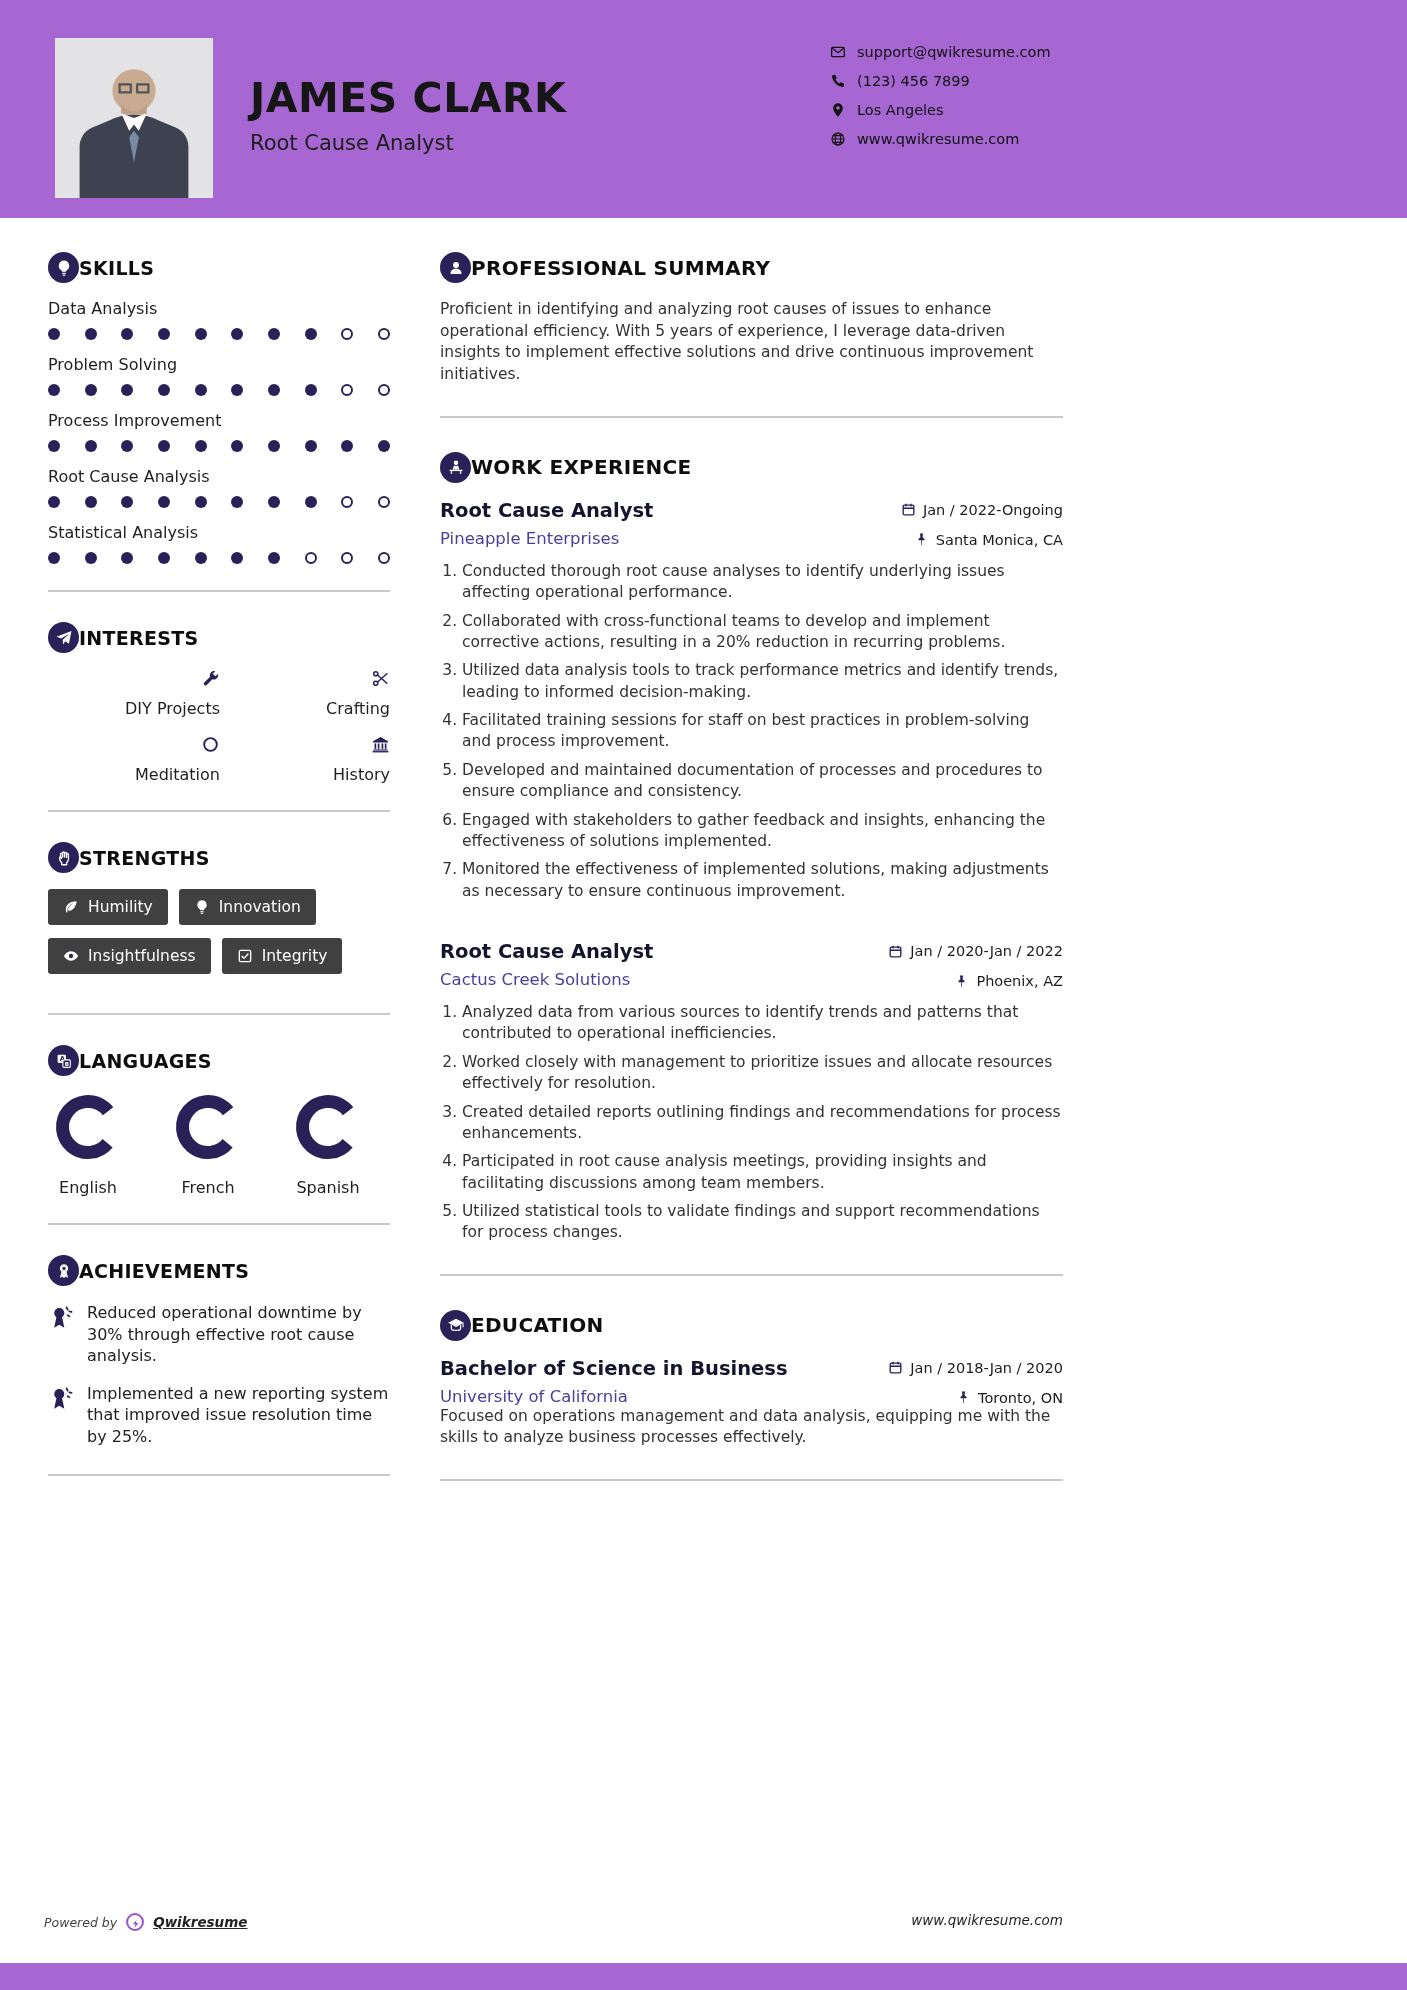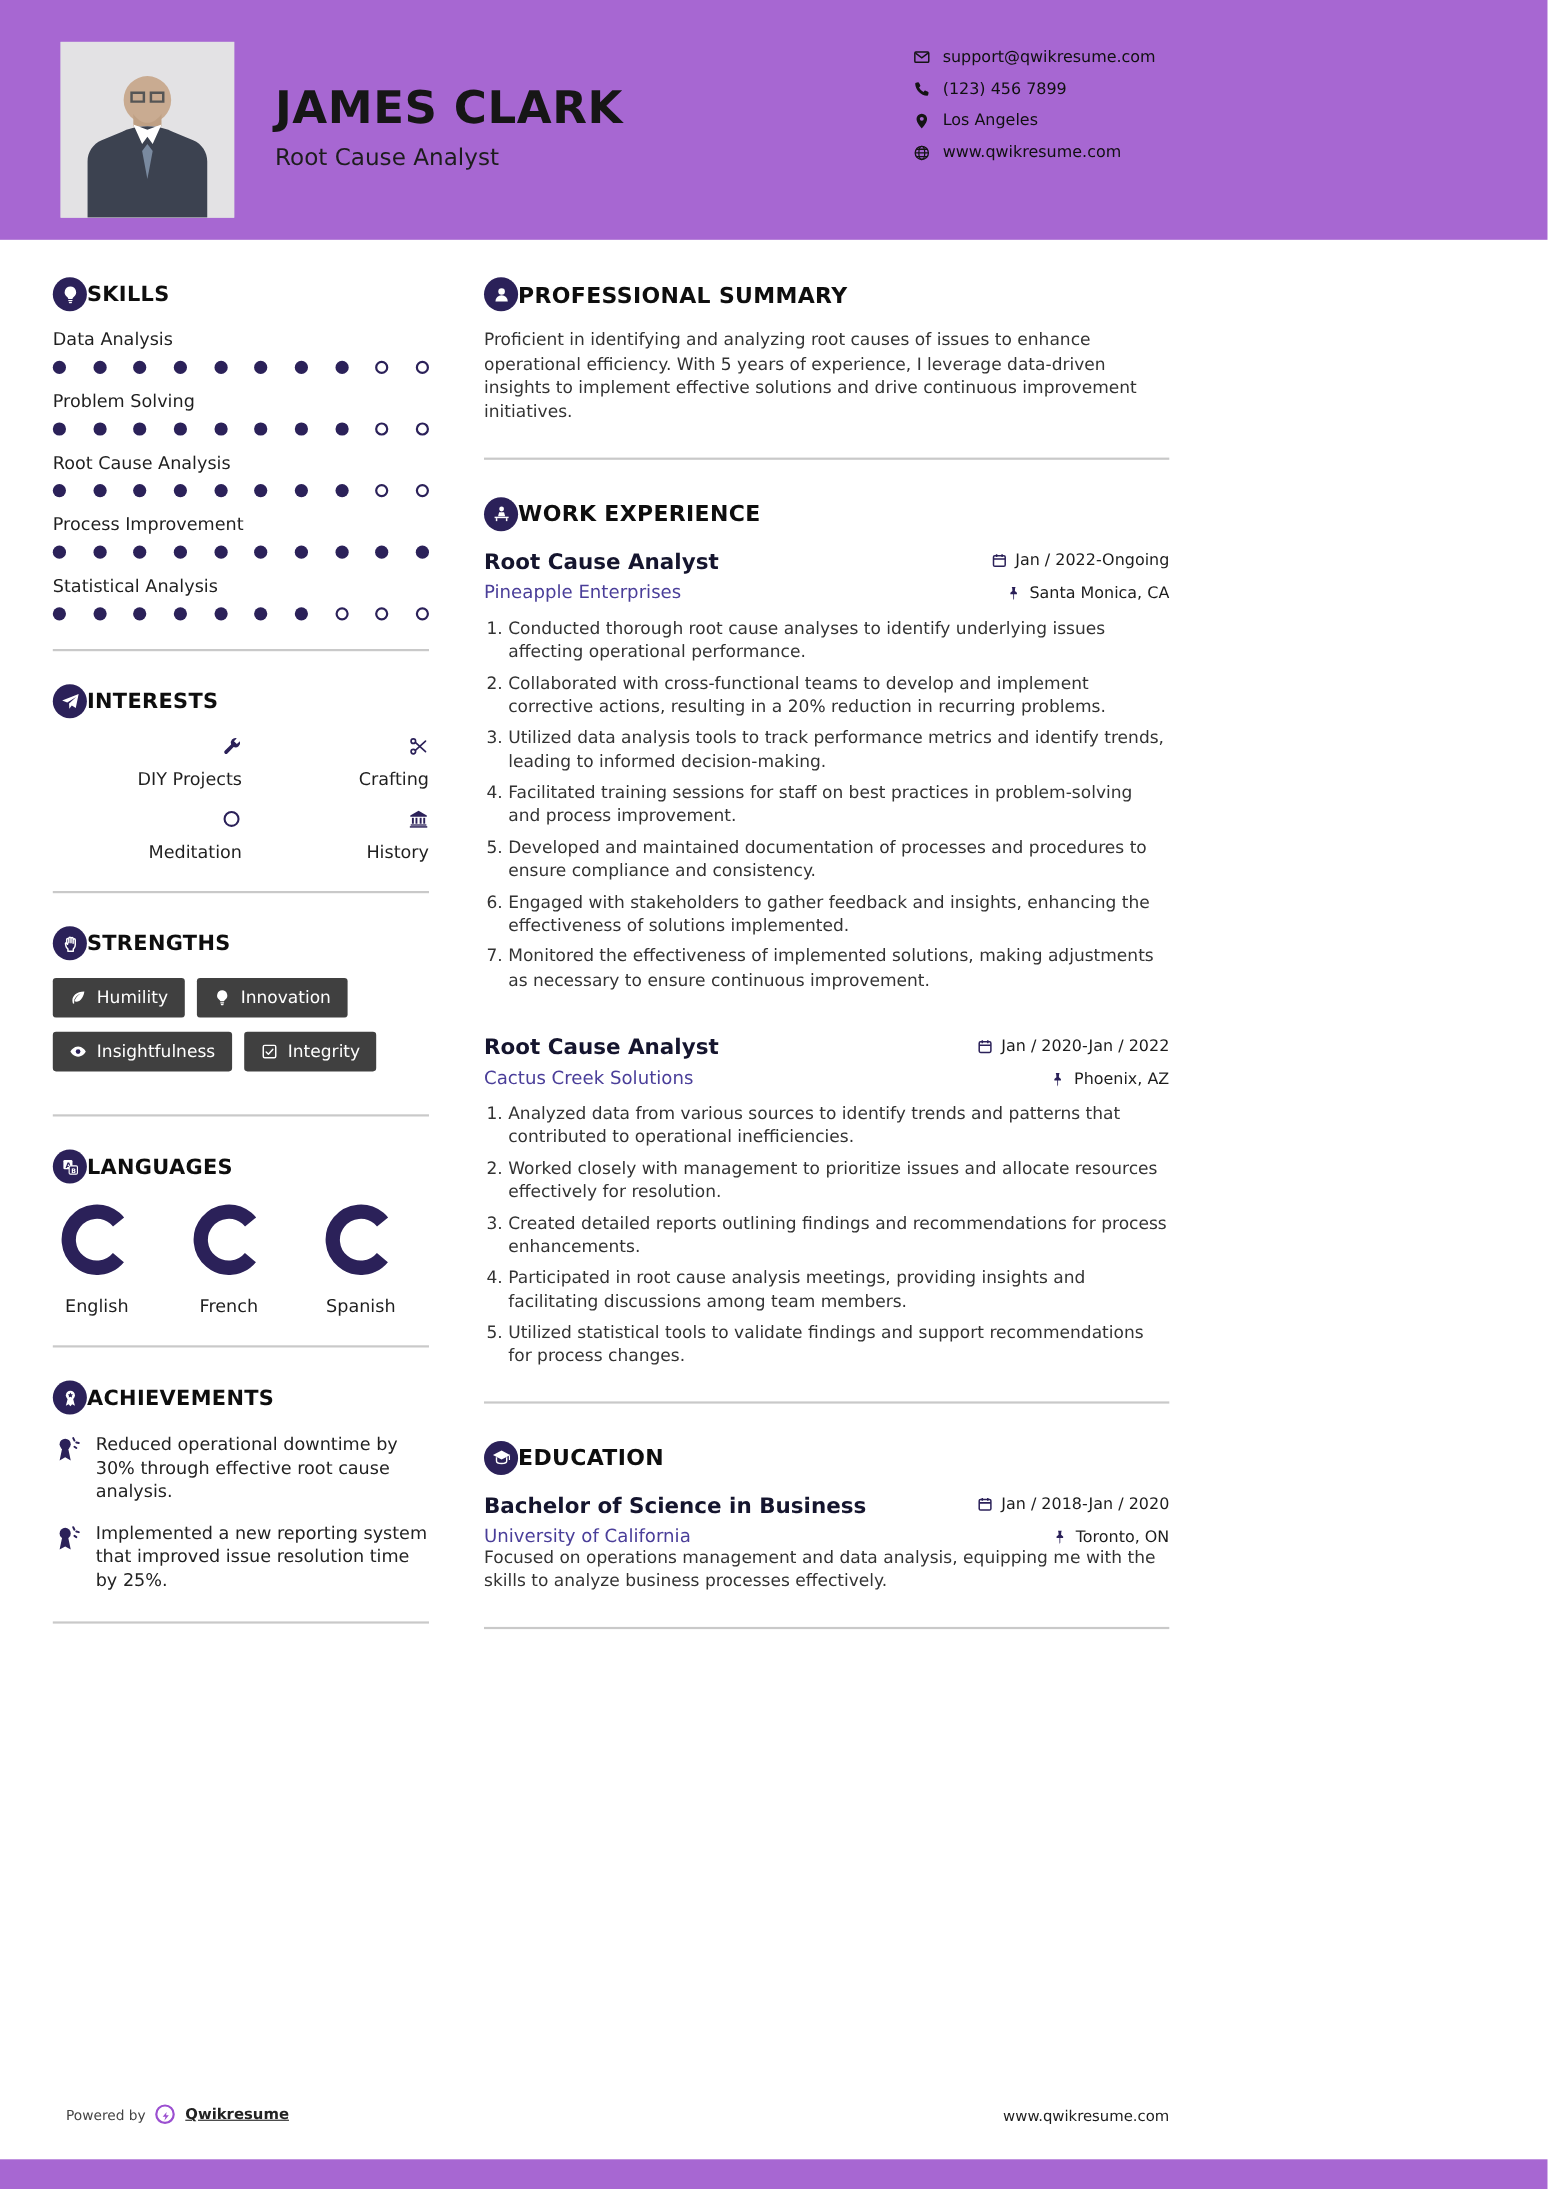--- a/index.html
+++ b/index.html
@@ -72,21 +72,21 @@
   .job-sub { margin-top:7px; }
   .company { font-size:16.5px; color:#4a3e99; font-weight:500; }
   .meta { display:flex; align-items:center; gap:7px; font-size:14.5px; color:#1c1c1c; white-space:nowrap; margin-top:3px; }
   .m-icon { width:15px; height:15px; color:#2b2159; flex:0 0 15px; }
   .m-icon svg { width:15px; height:15px; display:block; }
   ol.duties { margin-top:13px; padding-left:22px; }
   ol.duties li { font-size:15.5px; line-height:1.38; color:#333; margin-bottom:7px; }
   .edu-desc { font-size:15.5px; line-height:1.4; color:#333; margin-top:0; }
 
   
-  .footer { position:absolute; left:60px; right:344px; bottom:58px; display:flex; justify-content:space-between; align-items:flex-end; }
+  .footer { position:absolute; left:44px; right:344px; bottom:58px; display:flex; justify-content:space-between; align-items:flex-start;font-style:italic; }
   .powered { display:flex; align-items:center; gap:8px; }
   .powered-by { font-size:12.5px; color:#444; }
   .logo { width:20px; height:20px; }
   .logo svg { width:20px; height:20px; display:block; }
   .brand { font-size:13.5px; color:#222; text-decoration:underline; font-weight:600; }
   .site { font-size:13.5px; color:#1c1c1c; }
   .bottom-strip { position:absolute; left:0; right:0; bottom:0; height:27px; background:#a767d2; }
 </style>
 </head>
 <body>
@@ -188,47 +188,47 @@
                 <span class="dot filled"></span>
                 <span class="dot filled"></span>
                 <span class="dot filled"></span>
                 <span class="dot filled"></span>
                 <span class="dot filled"></span>
                 <span class="dot empty"></span>
                 <span class="dot empty"></span>
               </div>
             </div>
             <div class="skill">
+    <div class="skill-name">Process Improvement</div>
+    <div class="dots">
+                <span class="dot filled"></span>
+                <span class="dot filled"></span>
+                <span class="dot filled"></span>
+                <span class="dot filled"></span>
+                <span class="dot filled"></span>
+                <span class="dot filled"></span>
+                <span class="dot filled"></span>
+                <span class="dot filled"></span>
+                <span class="dot filled"></span>
+                <span class="dot filled"></span>
+              </div>
+            </div>
+            <div class="skill">
     <div class="skill-name">Root Cause Analysis</div>
     <div class="dots">
                 <span class="dot filled"></span>
                 <span class="dot filled"></span>
                 <span class="dot filled"></span>
                 <span class="dot filled"></span>
                 <span class="dot filled"></span>
                 <span class="dot filled"></span>
                 <span class="dot filled"></span>
                 <span class="dot filled"></span>
                 <span class="dot empty"></span>
                 <span class="dot empty"></span>
-              </div>
-            </div>
-            <div class="skill">
-    <div class="skill-name">Process Improvement</div>
-    <div class="dots">
-                <span class="dot filled"></span>
-                <span class="dot filled"></span>
-                <span class="dot filled"></span>
-                <span class="dot filled"></span>
-                <span class="dot filled"></span>
-                <span class="dot filled"></span>
-                <span class="dot filled"></span>
-                <span class="dot filled"></span>
-                <span class="dot filled"></span>
-                <span class="dot filled"></span>
               </div>
             </div>
             <div class="skill">
     <div class="skill-name">Statistical Analysis</div>
     <div class="dots">
                 <span class="dot filled"></span>
                 <span class="dot filled"></span>
                 <span class="dot filled"></span>
                 <span class="dot filled"></span>
                 <span class="dot filled"></span>

